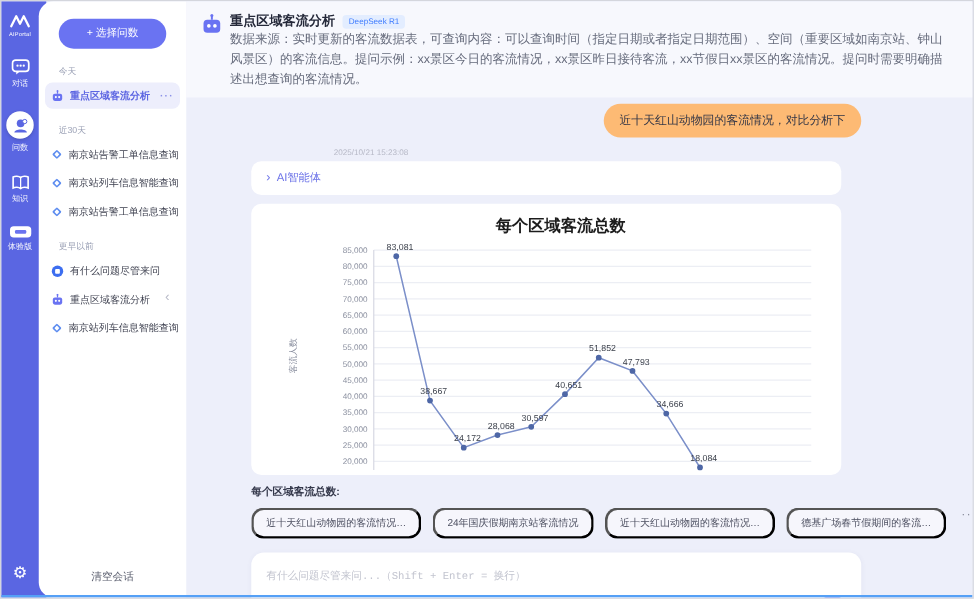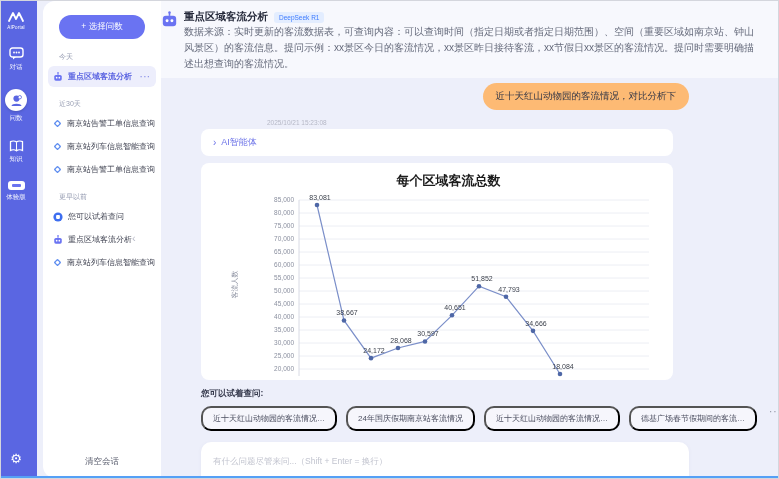--- a/index.html
+++ b/index.html
@@ -20,21 +20,21 @@
   .nav-item { margin-top:17px; display:flex; flex-direction:column; align-items:center; gap:3px; cursor:pointer; }
   .nav-label { font-size:6.5px; color:rgba(255,255,255,.92); }
   .active-pill { width:22px; height:22px; background:#fff; border-radius:50%; display:flex; align-items:center; justify-content:center; box-shadow:0 1px 3px rgba(0,0,0,.18); }
   .beta-badge { width:17px; height:9px; background:#fff; border-radius:3px; display:flex; align-items:center; justify-content:center; }
   .beta-badge i { display:block; width:9px; height:3px; background:#6a73f0; border-radius:1px; }
   .rail-gear { margin-top:auto; margin-bottom:12px; color:#fff; font-size:13px; cursor:pointer; }
   
   .sidebar {
     position:absolute; left:30px; top:0; bottom:0; width:118px;
     background:#fff; border-radius:12px 0 0 12px; z-index:2;
-    display:flex; flex-direction:column;margin-left:12px;
+    display:flex; flex-direction:column;
   }
   .side-btn {
     margin:14px auto 2px; width:86px; padding:6px 0; text-align:center;
     background:#6a73f2; color:#fff; font-size:8.5px; border-radius:999px; border:none; cursor:pointer;
   }
   .sec { margin:11px 8px 3px 16px; font-size:7px; color:#9aa0b5; }
   .s-item {
     display:flex; align-items:center; gap:5px; margin:1px 5px; padding:5px 5px;
     border-radius:6px; font-size:8px; color:#3c3f4e; cursor:pointer; white-space:nowrap; overflow:hidden;
   }
@@ -58,21 +58,21 @@
   .toggle-card .chev { color:#6d74e8; font-size:10px; }
   .toggle-card .t-label { color:#6d74e8; font-size:9px; }
   .chart-card { width:472px; background:#fff; border-radius:8px; margin-top:7px; padding:9px 0 2px; }
   .chart-title { text-align:center; font-family:"DejaVu Serif","Liberation Serif",serif; font-weight:bold; font-size:13px; color:#1c1c1c;padding-left:23px; }
   .chart-svg { display:block; width:472px; height:188px; }
   .suggest-title { margin-top:8px; font-size:8.5px; font-weight:bold; color:#33374a; }
   .chips { display:flex; gap:9px; margin-top:6px; align-items:flex-start; width:488px; }
   .chip { background:#f6f6fc; border-radius:10px; padding:5px 10px; font-size:8px; color:#4c4f60; white-space:nowrap; cursor:pointer; }
   .more-btn { color:#8a8d9c; font-size:10px; letter-spacing:1px; margin-left:3px; cursor:pointer; background:none; border:none; }
   .composer { margin-top:11px; width:488px; background:#fff; border-radius:10px; padding:8px 12px 7px; box-shadow:0 1px 4px rgba(80,85,140,.06); }
-  .msg-input { width:100%; border:none; outline:none; font-size:8.5px; color:#333; background:transparent; font-family:Liberation Sans, sans-serif; }
+  .msg-input { width:100%; border:none; outline:none; font-size:8.5px; color:#333; background:transparent; font-family:Liberation Mono, monospace; }
   .msg-input::placeholder { color:#c2c4cf; }
   .tools { display:flex; align-items:center; gap:11px; margin-top:8px; }
   .tool { background:none; border:none; cursor:pointer; display:flex; padding:0; }
   .send-btn { margin-left:auto; width:22px; height:22px; border-radius:50%; background:#9297f3; border:none; display:flex; align-items:center; justify-content:center; cursor:pointer; }
   .bottom-edge { position:absolute; left:0; right:0; bottom:0; height:2px; background:#55a0f6; z-index:9; }
 </style>
 </head>
 <body>
 
 <nav class="rail">
@@ -163,21 +163,21 @@
       </svg>
     <span>南京站告警工单信息查询</span>
   </div>
 
   <div class="sec">更早以前</div>
   <div class="s-item">
     <svg width="10" height="10" viewBox="0 0 10 10">
         <circle cx="5" cy="5" r="4.6" fill="#3d6ef0"></circle>
         <rect x="3.1" y="3.1" width="3.8" height="3.8" rx=".8" fill="#fff"></rect>
       </svg>
-    <span>您可以试着查问</span>
+    <span>有什么问题尽管来问</span>
   </div>
   <div class="s-item">
     <svg width="10" height="10" viewBox="0 0 12 12">
       <rect x="1.5" y="3.5" width="9" height="7" rx="2" fill="#6a73f2"></rect>
       <circle cx="4.4" cy="6.8" r="1" fill="#fff"></circle>
         <circle cx="7.6" cy="6.8" r="1" fill="#fff"></circle>
       <line x1="6" y1="1" x2="6" y2="3.5" stroke="#6a73f2" stroke-width="1.2"></line>
         <circle cx="6" cy="1" r=".9" fill="#6a73f2"></circle>
     </svg>
     <span>重点区域客流分析</span>
@@ -277,21 +277,21 @@
           <text x="281" y="91.1848" text-anchor="middle" font-size="7" fill="#3a3f4a">51,852</text>
           <circle cx="305" cy="106.73819999999999" r="2.3" fill="#4e67a6"></circle>
           <text x="308" y="101.73819999999999" text-anchor="middle" font-size="7" fill="#3a3f4a">47,793</text>
           <circle cx="332" cy="140.8684" r="2.3" fill="#4e67a6"></circle>
           <text x="335" y="135.8684" text-anchor="middle" font-size="7" fill="#3a3f4a">34,666</text>
           <circle cx="359" cy="183.98160000000001" r="2.3" fill="#4e67a6"></circle>
           <text x="362" y="178.98160000000001" text-anchor="middle" font-size="7" fill="#3a3f4a">18,084</text>
         </svg>
     </div>
 
-    <div class="suggest-title">您可以试着查问:</div>
+    <div class="suggest-title">每个区域客流总数:</div>
     <div class="chips">
       <button class="chip">近十天红山动物园的客流情况…</button>
       <button class="chip">24年国庆假期南京站客流情况</button>
       <button class="chip">近十天红山动物园的客流情况…</button>
       <button class="chip">德基广场春节假期间的客流…</button>
       <button class="more-btn">···</button>
     </div>
 
     <div class="composer">
       <input class="msg-input" type="text" placeholder="有什么问题尽管来问...（Shift + Enter = 换行）" style="">

